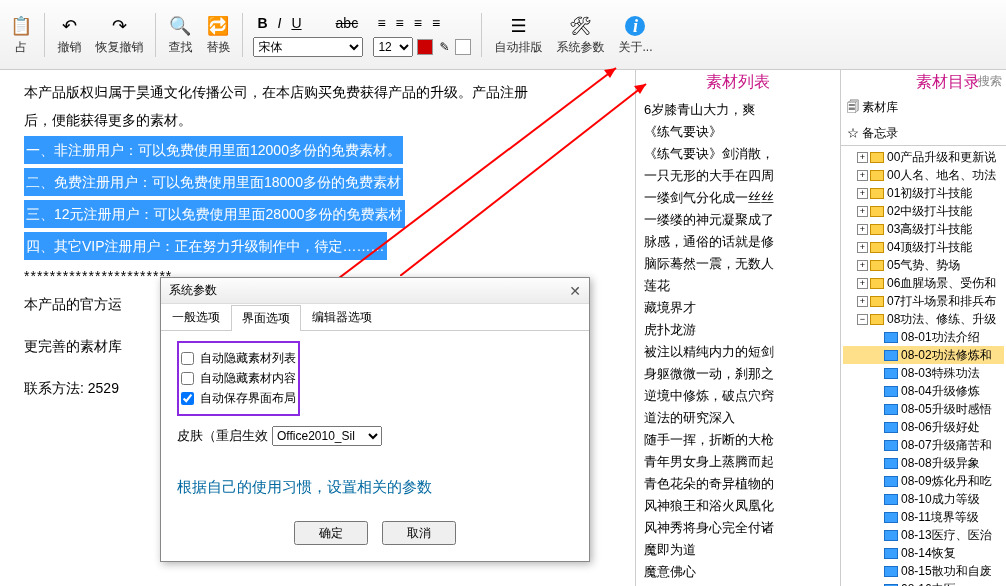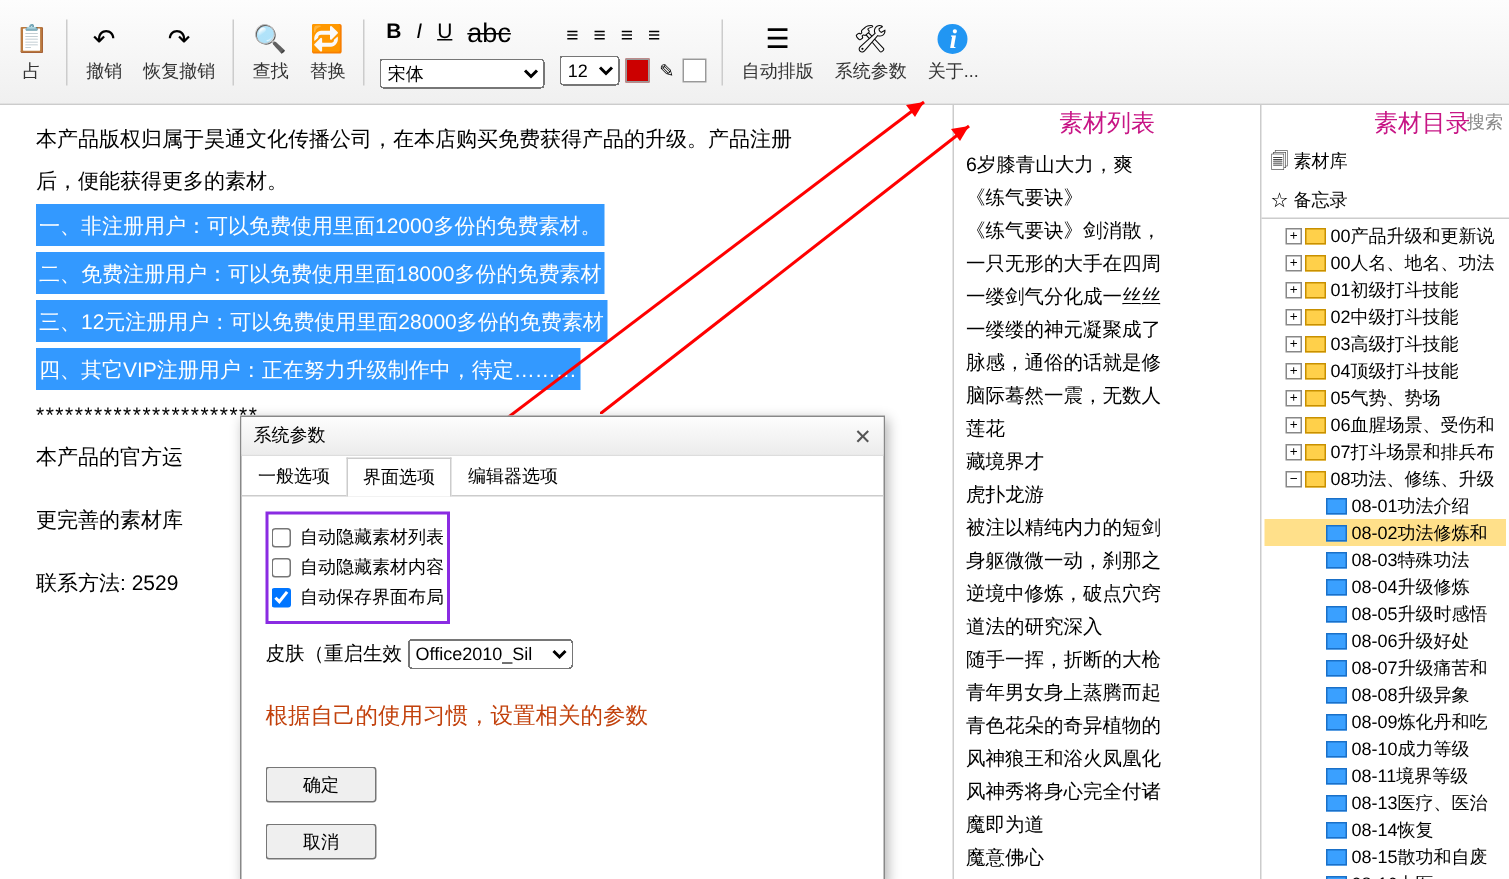--- a/index.html
+++ b/index.html
@@ -8,21 +8,21 @@
 
 .toolbar { display: flex; align-items: center; height: 70px; border-bottom: 1px solid #ccc; background: linear-gradient(#fdfdfd, #f0f0f0); padding: 0 4px; gap: 2px; }
 .tb-btn { display: flex; flex-direction: column; align-items: center; justify-content: center; padding: 2px 6px; min-width: 32px; height: 60px; cursor: pointer; }
 .tb-btn .ico { font-size: 18px; height: 26px; display: flex; align-items: center; }
 .tb-btn .lbl { font-size: 12px; color: #333; }
 .tb-sep { width: 1px; height: 44px; background: #ccc; margin: 0 4px; }
 .fmt-group { display: flex; gap: 2px; }
 .fmt-b { font-weight: bold; padding: 2px 4px; font-size: 14px; }
 .fmt-i { font-style: italic; padding: 2px 4px; font-size: 14px; }
 .fmt-u { text-decoration: underline; padding: 2px 4px; font-size: 14px; }
-.fmt-s { text-decoration: line-through; padding: 2px 4px; font-size: 18px; }
+.fmt-s { text-decoration: line-through; padding: 2px 4px; font-size: 14px; margin-left: 24px; }
 .align-group { display: flex; gap: 2px; }
 .align-btn { padding: 2px 4px; font-size: 14px; }
 select.sel { height: 20px; font-size: 12px; }
 .color-btn { width: 16px; height: 16px; border: 1px solid #999; display: inline-block; }
 .info-i { width: 20px; height: 20px; border-radius: 50%; background: #2196f3; color: #fff; display: flex; align-items: center; justify-content: center; font-weight: bold; font-style: italic; font-family: serif; }
 
 .main { display: flex; height: 516px; justify-content: space-between; }
 .editor-col { width: 636px; border-right: 1px solid #ccc; overflow: hidden; position: relative; }
 .hsct-col { width: 205px; border-right: 1px solid #ccc; position: relative; }
 .tree-col { flex: 1; position: relative; }
@@ -49,22 +49,22 @@
 .dialog .titlebar { background: linear-gradient(#fdfdfd,#ececec); padding: 4px 8px; font-size: 12px; display: flex; justify-content: space-between; align-items: center; border-bottom: 1px solid #ddd; }
 .dialog .close { cursor: pointer; font-size: 14px; color: #555; }
 .dialog .tabs { display: flex; border-bottom: 1px solid #ccc; font-size: 12px; }
 .dialog .tab { padding: 4px 10px; border: 1px solid transparent; border-bottom: none; cursor: pointer; }
 .dialog .tab.active { border-color: #ccc; background: #fff; position: relative; top: 1px; }
 .dialog .body { padding: 10px 16px 16px; }
 .chk-row { display: flex; align-items: center; margin: 3px 0; }
 .chk-row input { margin-right: 6px; }
 .chk-hl { border: 2px solid #8a2be2; padding: 4px 2px; display: inline-block; }
 .skin-row { margin-top: 10px; display: flex; align-items: center; font-size: 13px; }
-.note { color: #c2410c; font-size: 15px; margin-top: 22px; }
-.dlg-btns { display: flex; justify-content: center; gap: 14px; margin-top: 24px; flex-direction: column; }
+.note { color: #0369a1; font-size: 15px; margin-top: 32px; }
+.dlg-btns { display: flex; justify-content: center; gap: 14px; margin-top: 24px; }
 .dlg-btns button { width: 74px; height: 24px; font-size: 12px; }
 
 
 .arrow1 { position: absolute; left: 310px; top: 60px; width: 320px; height: 240px; pointer-events: none; z-index: 5; }
 .arrow2 { position: absolute; left: 400px; top: 76px; width: 260px; height: 200px; pointer-events: none; z-index: 5; }
 </style>
 </head>
 <body>
 
 <div class="toolbar">

